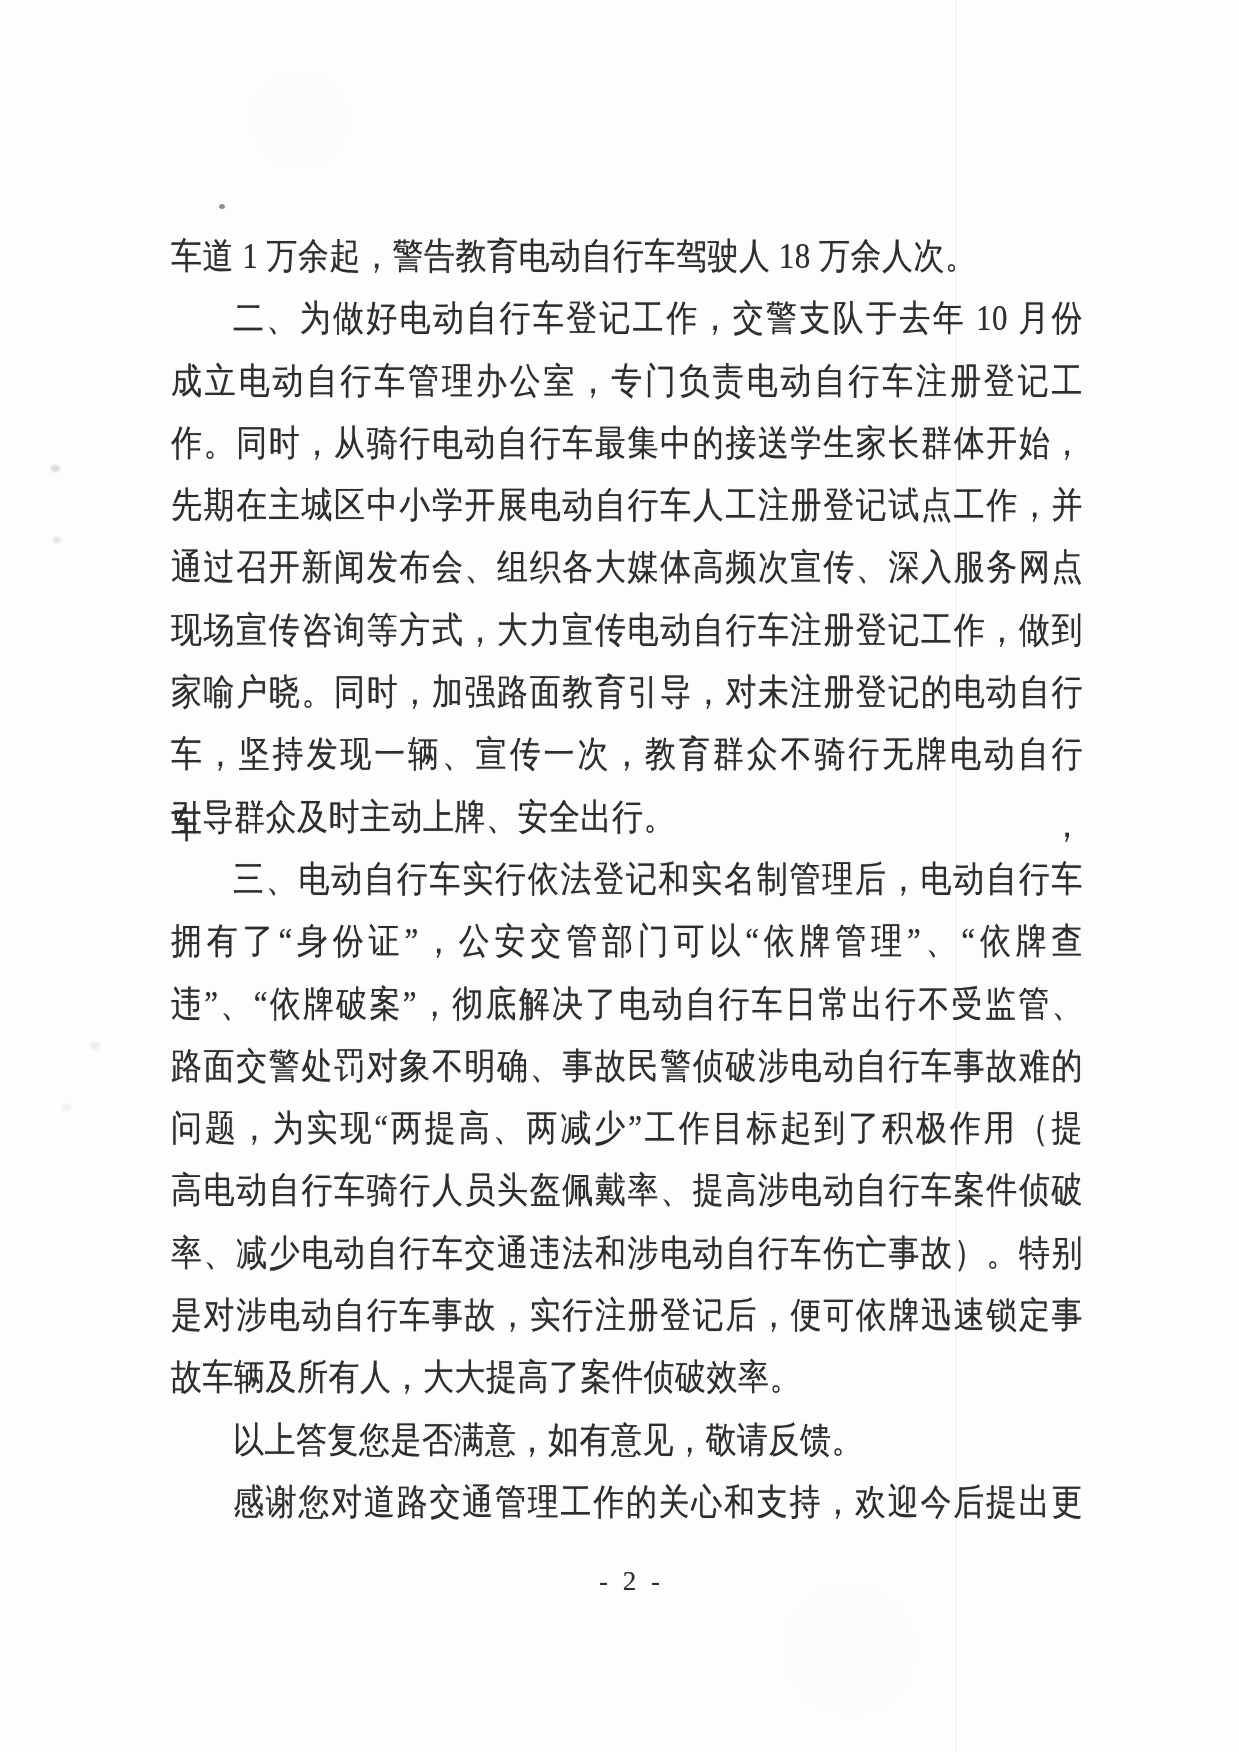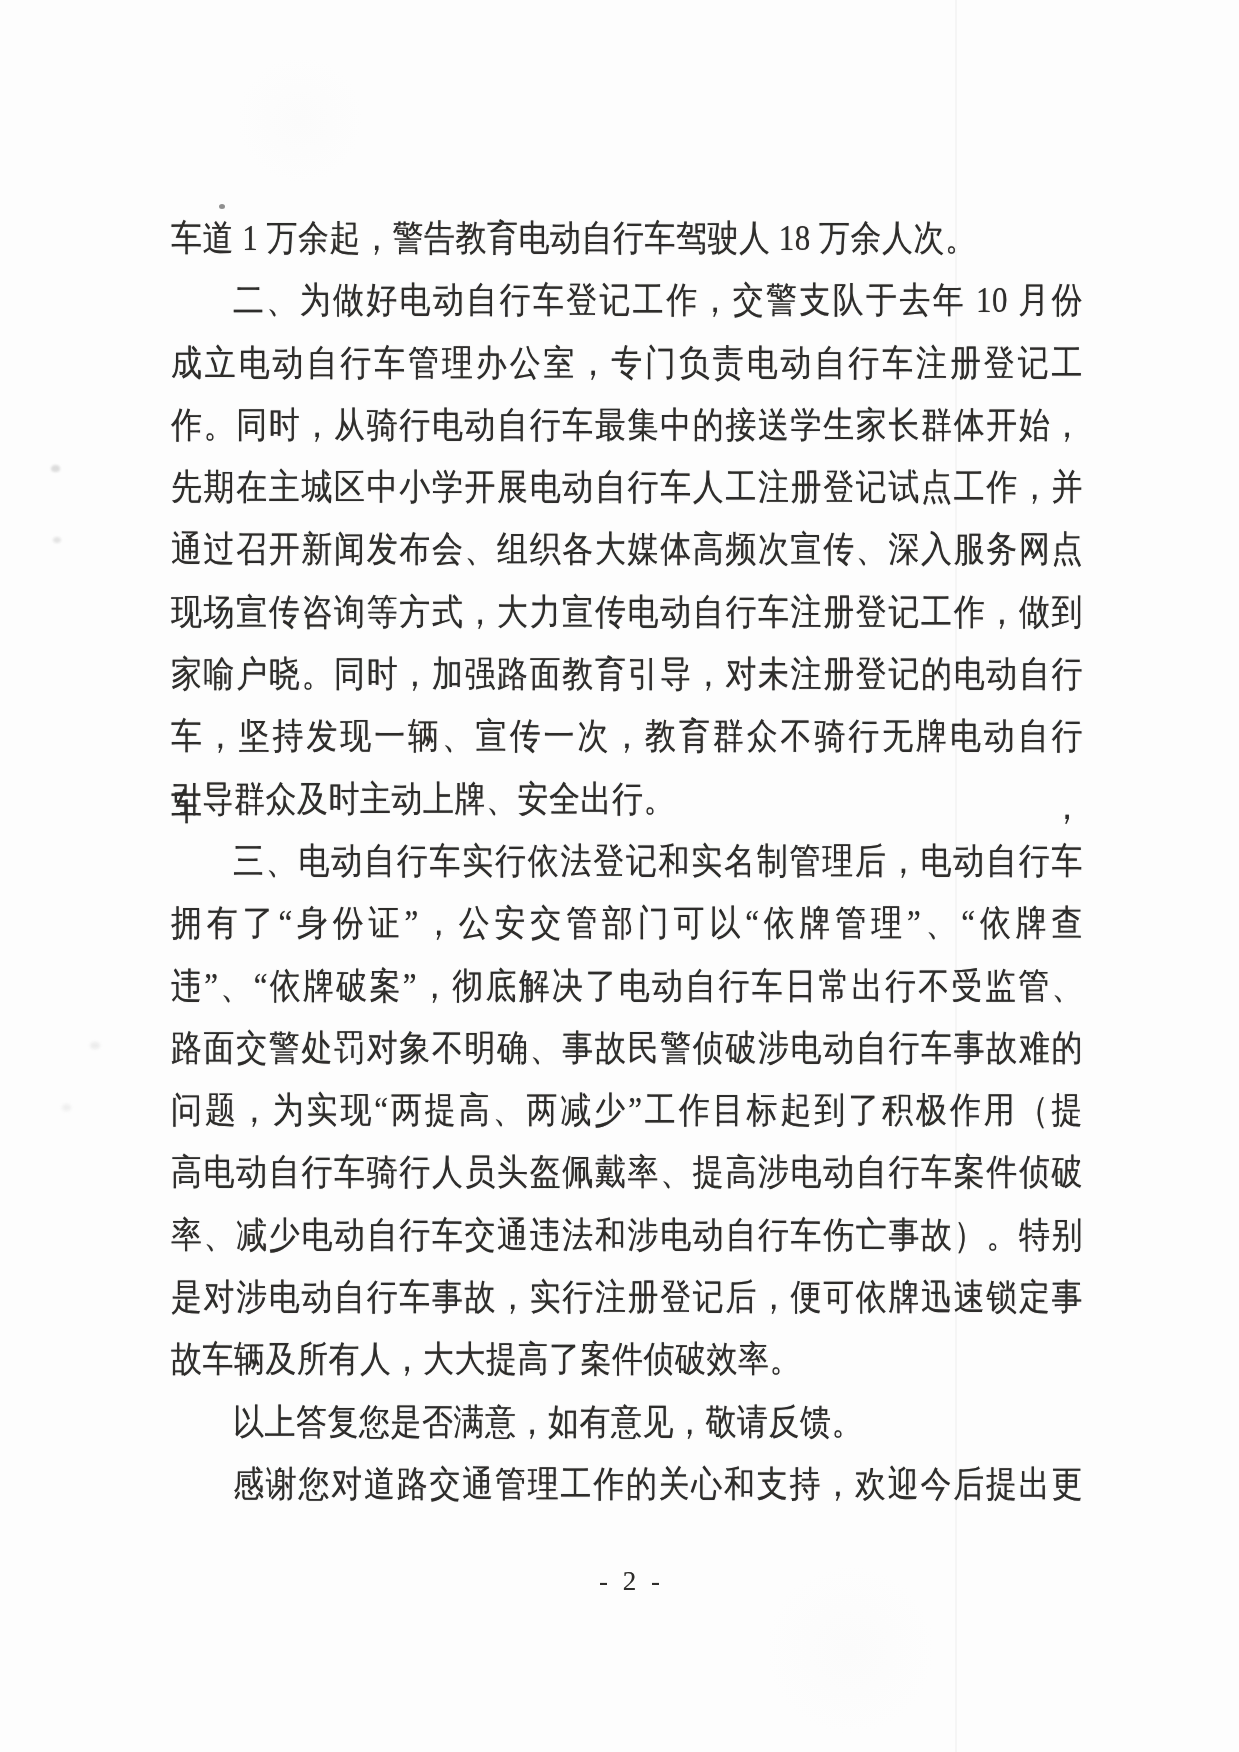--- a/index.html
+++ b/index.html
@@ -27,21 +27,21 @@
   
   .fold-line {
     position: absolute;
     left: 955px; top: 0;
     width: 2px; height: 1752px;
     background: rgba(225,225,225,0.28);
   }
   .text-block {
     position: absolute;
     left: 171px;
-    top: 207px;
+    top: 225px;
     width: 912px;
   }
   .line {
     height: 62.3px;
     line-height: 62.3px;
     font-size: 31px;
     color: #2e2d2b;
     letter-spacing: 0.5px;
     white-space: nowrap;
     text-shadow: 0 0 0.7px rgba(45,44,42,0.6);

